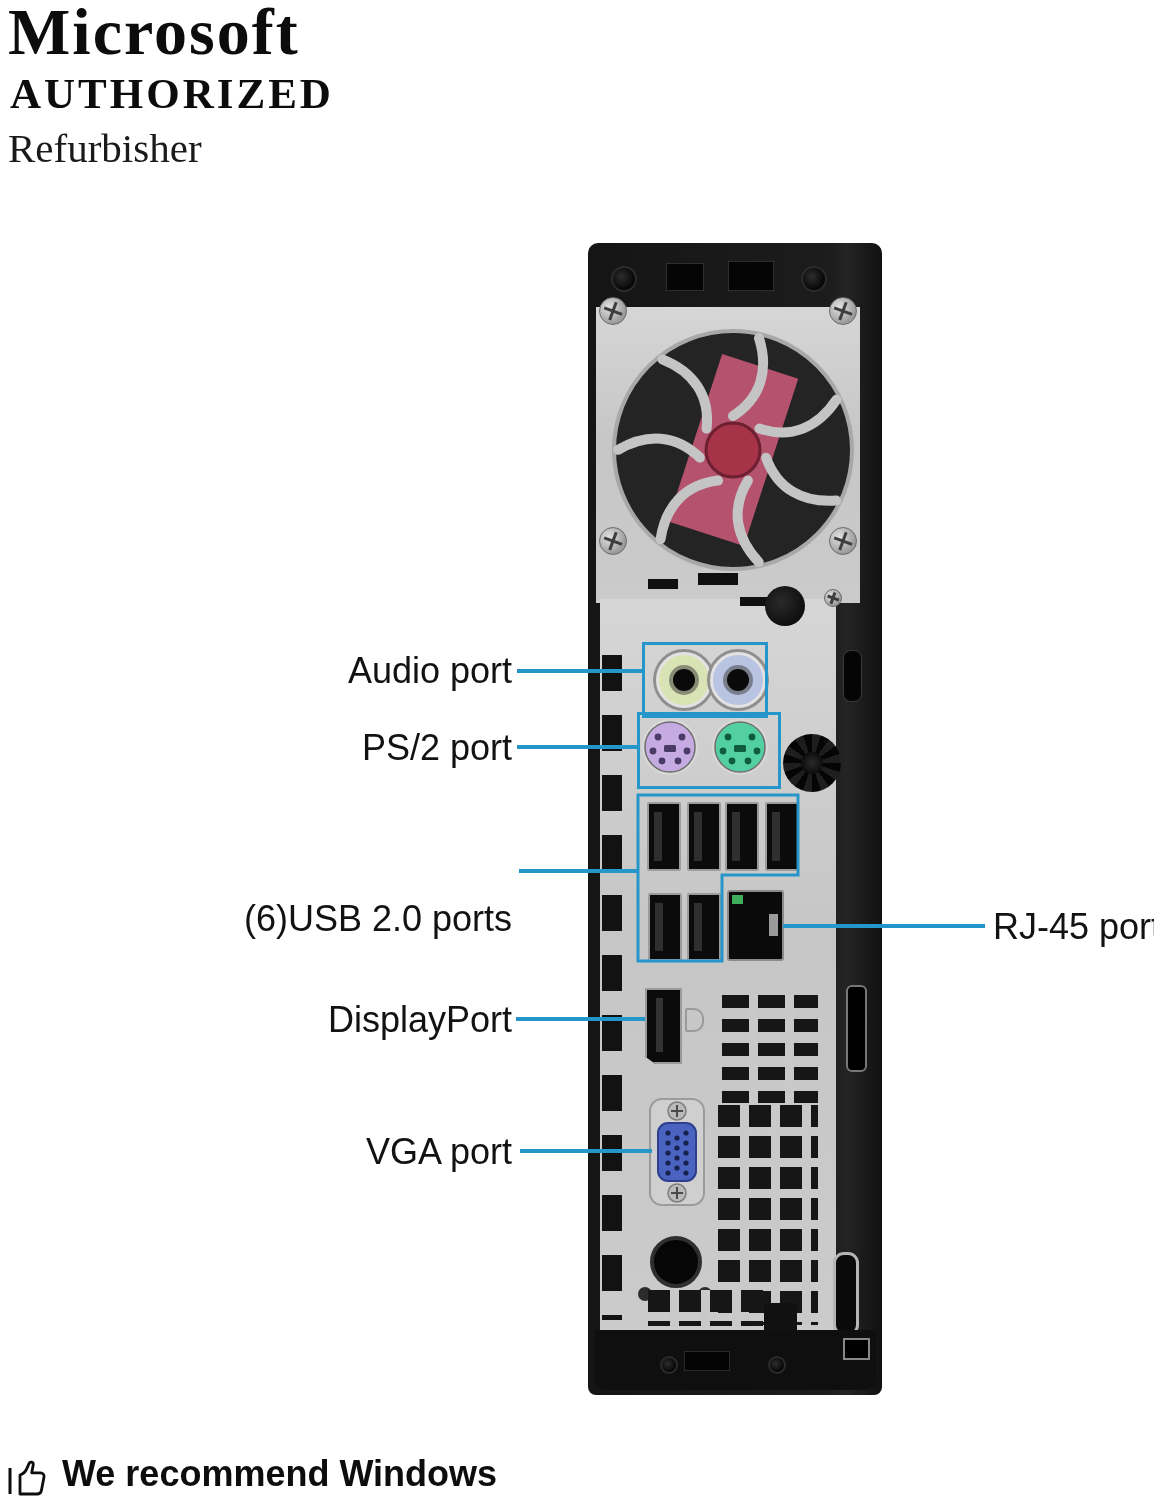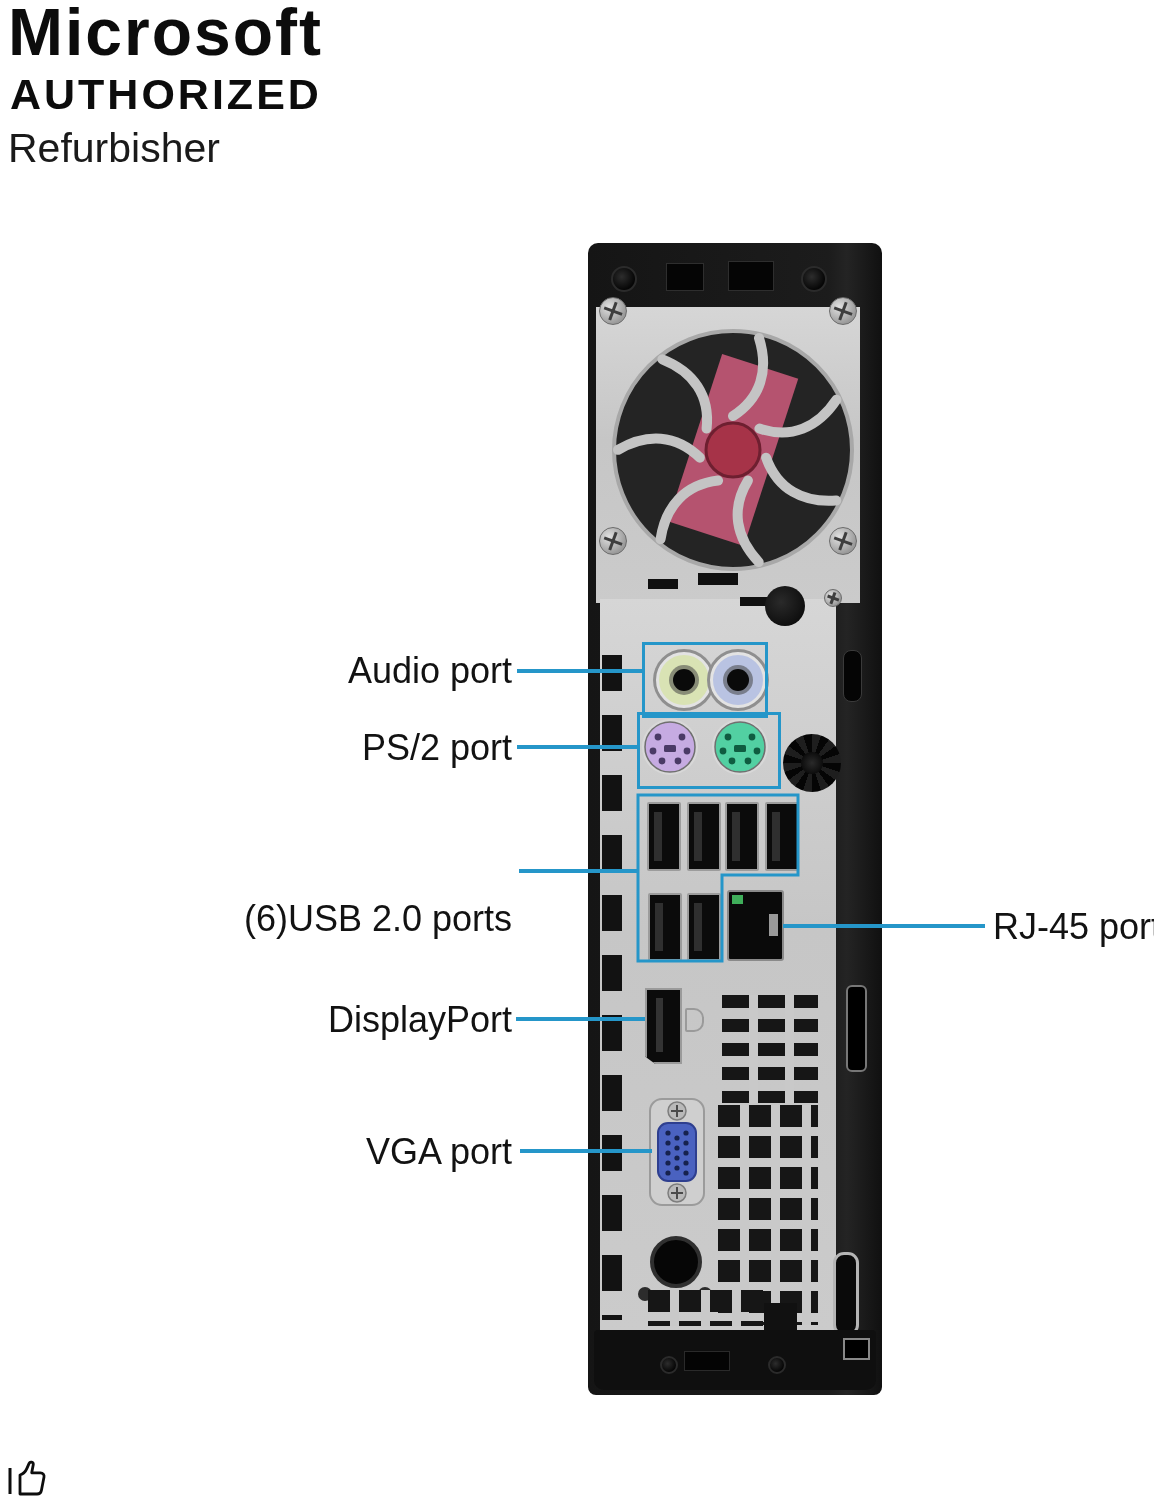--- a/index.html
+++ b/index.html
@@ -40,21 +40,21 @@
   .thumbscrew{border-radius:50%;background:repeating-conic-gradient(#1e1e1e 0 18deg,#050505 18deg 36deg);}
   .thumbscrew::after{content:"";position:absolute;left:50%;top:50%;width:22px;height:22px;border-radius:50%;
       transform:translate(-50%,-50%);background:radial-gradient(#2a2a2a,#000);}
 
   
   .footer-text{font-size:36px;font-weight:700;line-height:44px;color:#0d0d0d;}
 </style>
 </head>
 <body>
 
-<div class="abs" style="left:0;top:0;width:420px;height:180px;">
+<div class="abs" style="left:0;top:0;width:420px;height:180px;font-family:Liberation Serif, serif;">
   <div class="abs logo-title">Microsoft</div>
   <div class="abs logo-subtitle">AUTHORIZED</div>
   <div class="abs logo-tagline">Refurbisher</div>
 </div>
 
 <div class="abs" id="tower">
 
   <div class="abs screw-dark" style="left:23px;top:23px;width:22px;height:22px;"></div>
   <div class="abs screw-dark" style="left:213px;top:23px;width:22px;height:22px;"></div>
   <div class="abs" style="left:78px;top:20px;width:36px;height:26px;background:#050505;border:1px solid #2e2e2e;"></div>
@@ -220,13 +220,14 @@
 <div class="abs callout-label" style="right:642px;top:850px;margin-top:47px;">(6)USB 2.0 ports</div>
 <div class="abs callout-label" style="left:993px;top:905px;">RJ-45 port</div>
 <div class="abs callout-label" style="right:642px;top:998px;">DisplayPort</div>
 <div class="abs callout-label" style="right:642px;top:1130px;">VGA port</div>
 
 <div class="abs" style="left:6px;top:1452px;width:600px;height:48px;">
   <svg class="abs" style="left:0;top:4px;" width="46" height="42" viewBox="0 0 46 42">
     <line x1="4" y1="12" x2="4" y2="38" stroke="#0d0d0d" stroke-width="3"></line>
     <path d="M14 38 V19 c3.2-1 5.4-3.2 6.8-6.4 l2.3-5.2 c0.9-2 4.3-1.5 4.2 1.1 l-1.6 8.3 h8.8 c2.3 0 4 2 3.5 4.2 l-2.6 13.4 c-0.4 2.1-2.2 3.6-4.3 3.6 H14 Z" fill="none" stroke="#0d0d0d" stroke-width="2.8" stroke-linejoin="round"></path>
   </svg>
+  <span class="abs footer-text" style="left:56px;top:0;">We recommend Windows</span>
 </div>
 
 </body></html>

